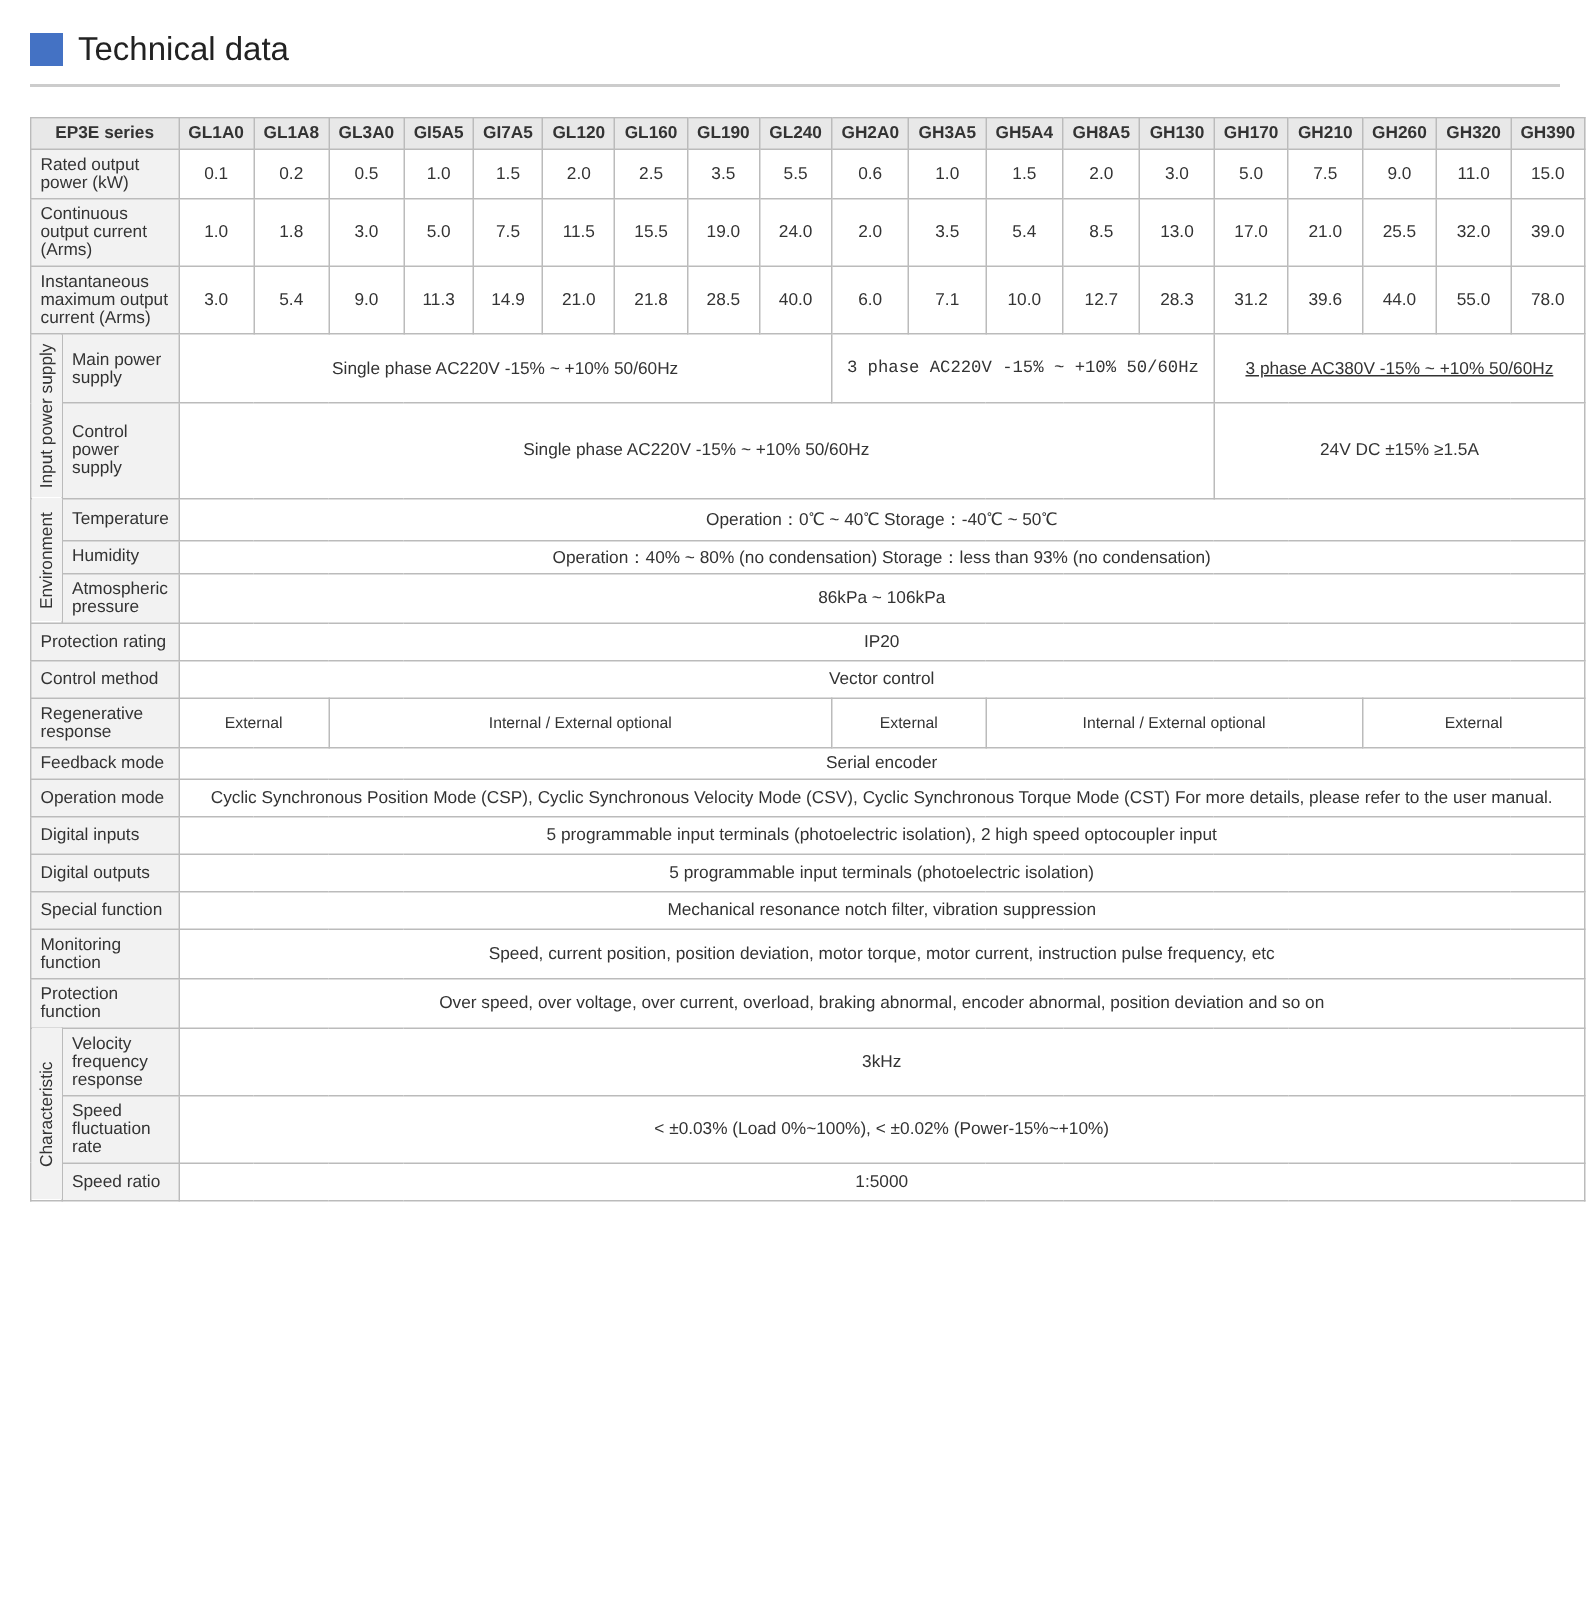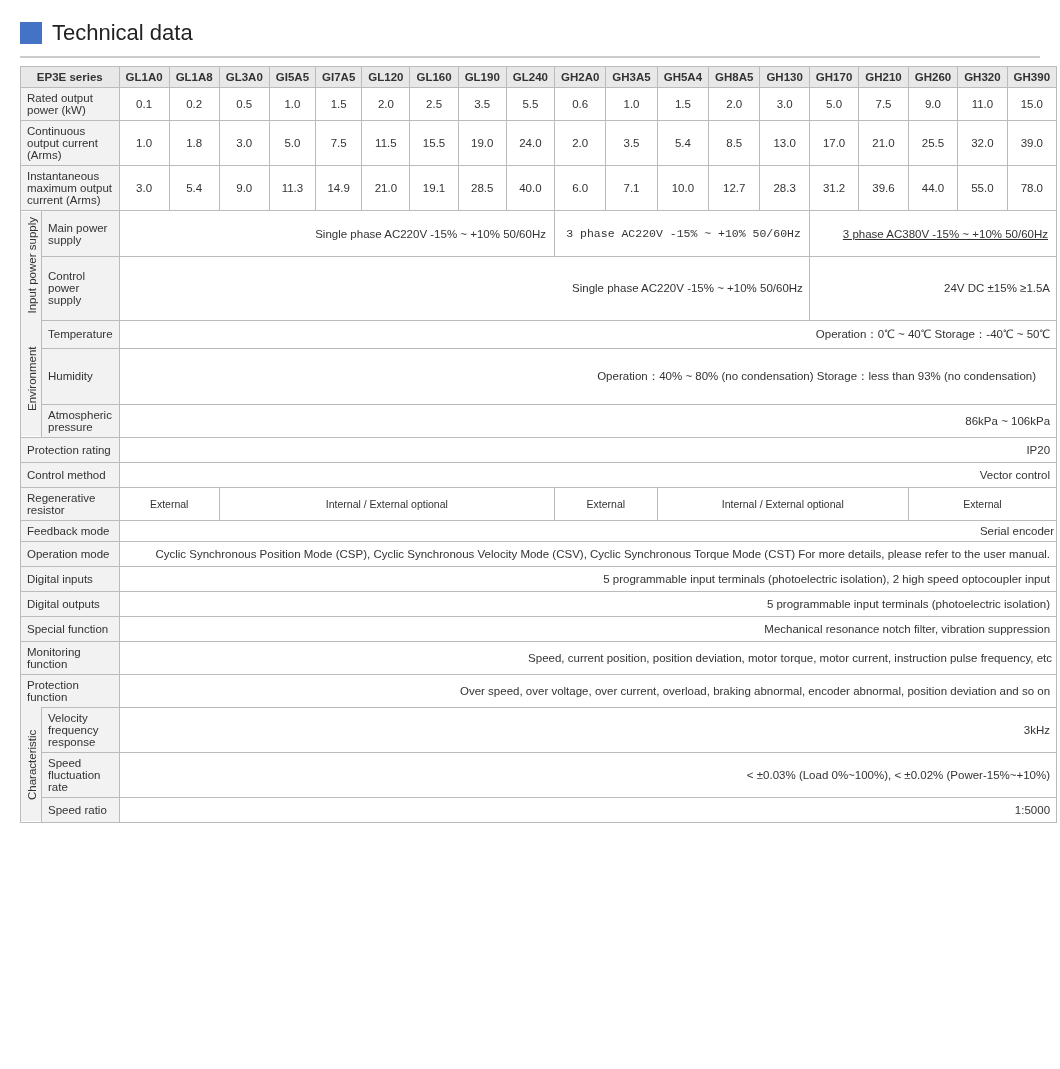--- a/index.html
+++ b/index.html
@@ -7,21 +7,21 @@
       font-family: Arial, sans-serif;
       font-size: 12px;
       background: #fff;
       color: #333;
       padding: 20px;
       width: 1060px;
     }
     .page-title-area {
       display: flex;
       align-items: center;
-      margin-bottom: 8px;
+      margin-bottom: 20px;
       border-bottom: 2px solid #ccc;
       padding-bottom: 10px;
     }
     .title-icon {
       width: 22px;
       height: 22px;
       background: #4472c4;
       margin-right: 10px;
       flex-shrink: 0;
     }
@@ -55,21 +55,21 @@
     .rotated-cell {
       writing-mode: vertical-rl;
       transform: rotate(180deg);
       text-align: center;
       white-space: nowrap;
       background: #f2f2f2;
       font-weight: normal;
       padding: 6px 4px;
     }
     .wide-value {
-      text-align: right;
+      text-align: center;
     }
     .section-label {
       background: #f2f2f2;
     }
   </style>
 </head>
 <body>
 
 <div class="page-title-area">
   <div class="title-icon"></div>
@@ -149,21 +149,21 @@
   </tr>
 
   <tr>
     <td colspan="2" class="label-cell">Instantaneous maximum output current (Arms)</td>
     <td class="value-cell">3.0</td>
     <td class="value-cell">5.4</td>
     <td class="value-cell">9.0</td>
     <td class="value-cell">11.3</td>
     <td class="value-cell">14.9</td>
     <td class="value-cell">21.0</td>
-    <td class="value-cell">19.1</td>
+    <td class="value-cell">21.8</td>
     <td class="value-cell">28.5</td>
     <td class="value-cell">40.0</td>
     <td class="value-cell">6.0</td>
     <td class="value-cell">7.1</td>
     <td class="value-cell">10.0</td>
     <td class="value-cell">12.7</td>
     <td class="value-cell">28.3</td>
     <td class="value-cell">31.2</td>
     <td class="value-cell">39.6</td>
     <td class="value-cell">44.0</td>
@@ -186,40 +186,40 @@
   </tr>
 
   <tr>
     <td class="rotated-cell" rowspan="3">Environment</td>
     <td class="label-cell">Temperature</td>
     <td colspan="19" class="wide-value" style="padding:6px;">Operation：0℃ ~ 40℃           Storage：-40℃ ~ 50℃</td>
   </tr>
 
   <tr>
     <td class="label-cell">Humidity</td>
-    <td colspan="19" class="wide-value" style="padding:20px;">Operation：40%  ~ 80%  (no condensation)          Storage：less than 93% (no condensation)</td>
+    <td colspan="19" class="wide-value" style="padding:3px;">Operation：40%  ~ 80%  (no condensation)          Storage：less than 93% (no condensation)</td>
   </tr>
 
   <tr>
     <td class="label-cell">Atmospheric pressure</td>
     <td colspan="19" class="wide-value" style="padding:6px;">86kPa  ~ 106kPa</td>
   </tr>
 
   <tr>
     <td colspan="2" class="label-cell section-label">Protection rating</td>
     <td colspan="19" class="wide-value" style="padding:6px;">IP20</td>
   </tr>
 
   <tr>
     <td colspan="2" class="label-cell section-label">Control method</td>
     <td colspan="19" class="wide-value" style="padding:6px;">Vector control</td>
   </tr>
 
   <tr>
-    <td colspan="2" class="label-cell section-label">Regenerative resistor</td>
+    <td colspan="2" class="label-cell section-label">Regenerative response</td>
     <td colspan="2" class="value-cell" style="font-size:10.5px;">External</td>
     <td colspan="7" class="value-cell" style="font-size:10.5px;">Internal / External optional</td>
     <td colspan="2" class="value-cell" style="font-size:10.5px;">External</td>
     <td colspan="5" class="value-cell" style="font-size:10.5px;">Internal / External optional</td>
     <td colspan="3" class="value-cell" style="font-size:10.5px;">External</td>
   </tr>
 
   <tr>
     <td colspan="2" class="label-cell section-label">Feedback mode</td>
     <td colspan="19" class="wide-value" style="padding:2px;margin-left:16px;">Serial encoder</td>

